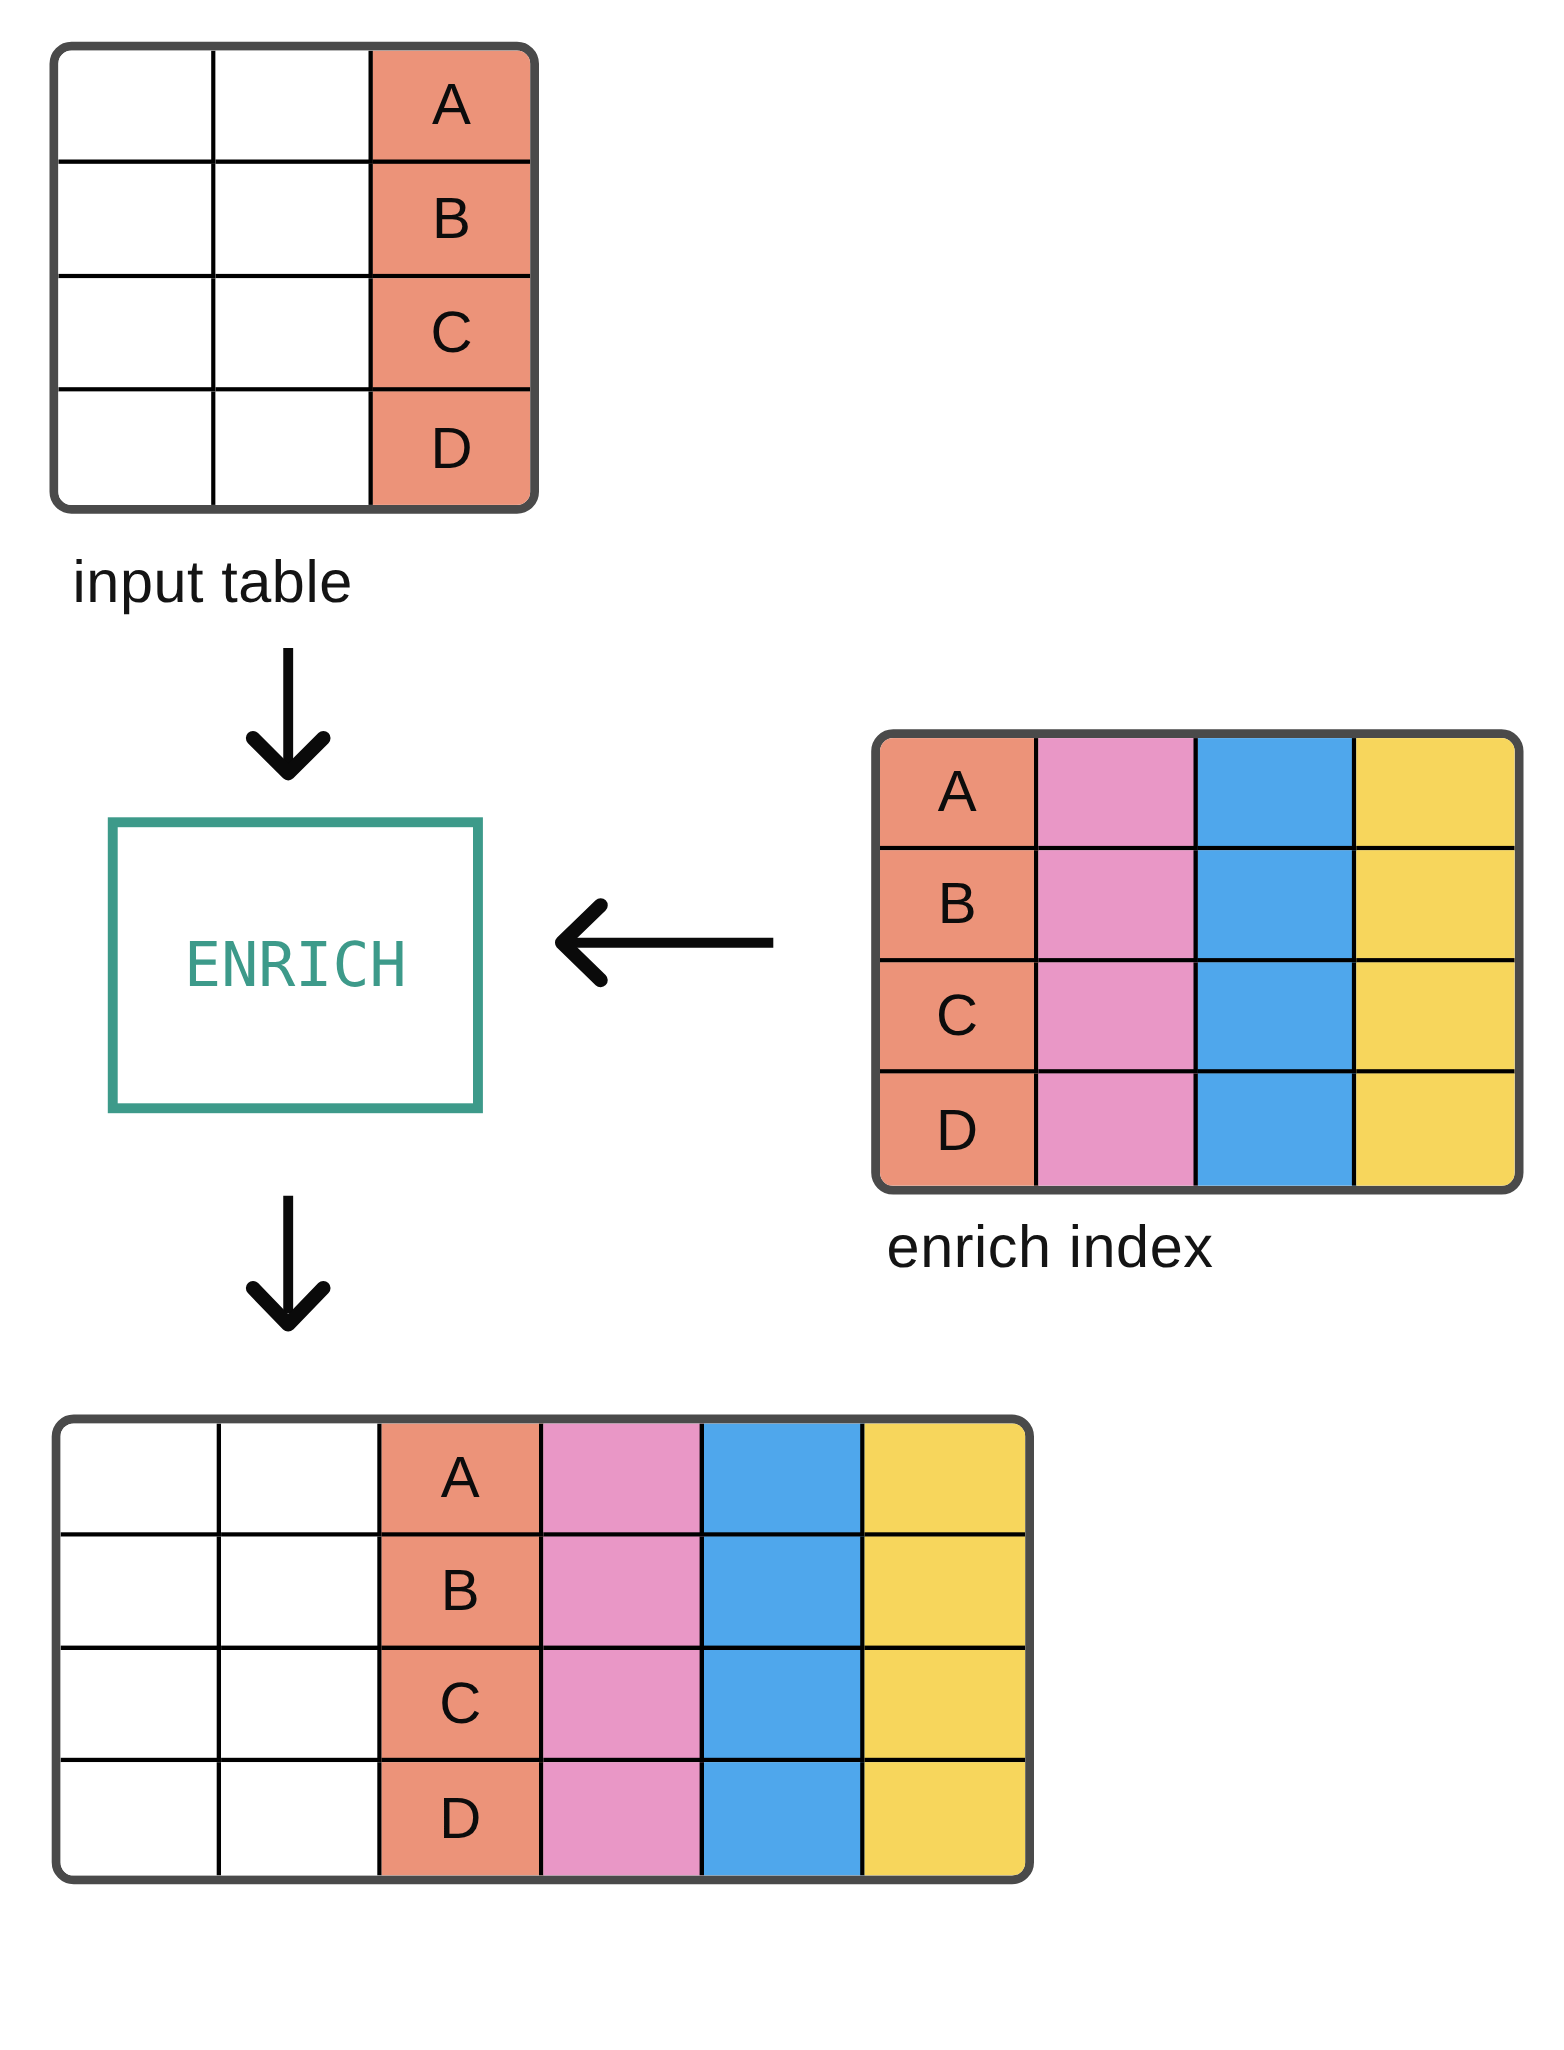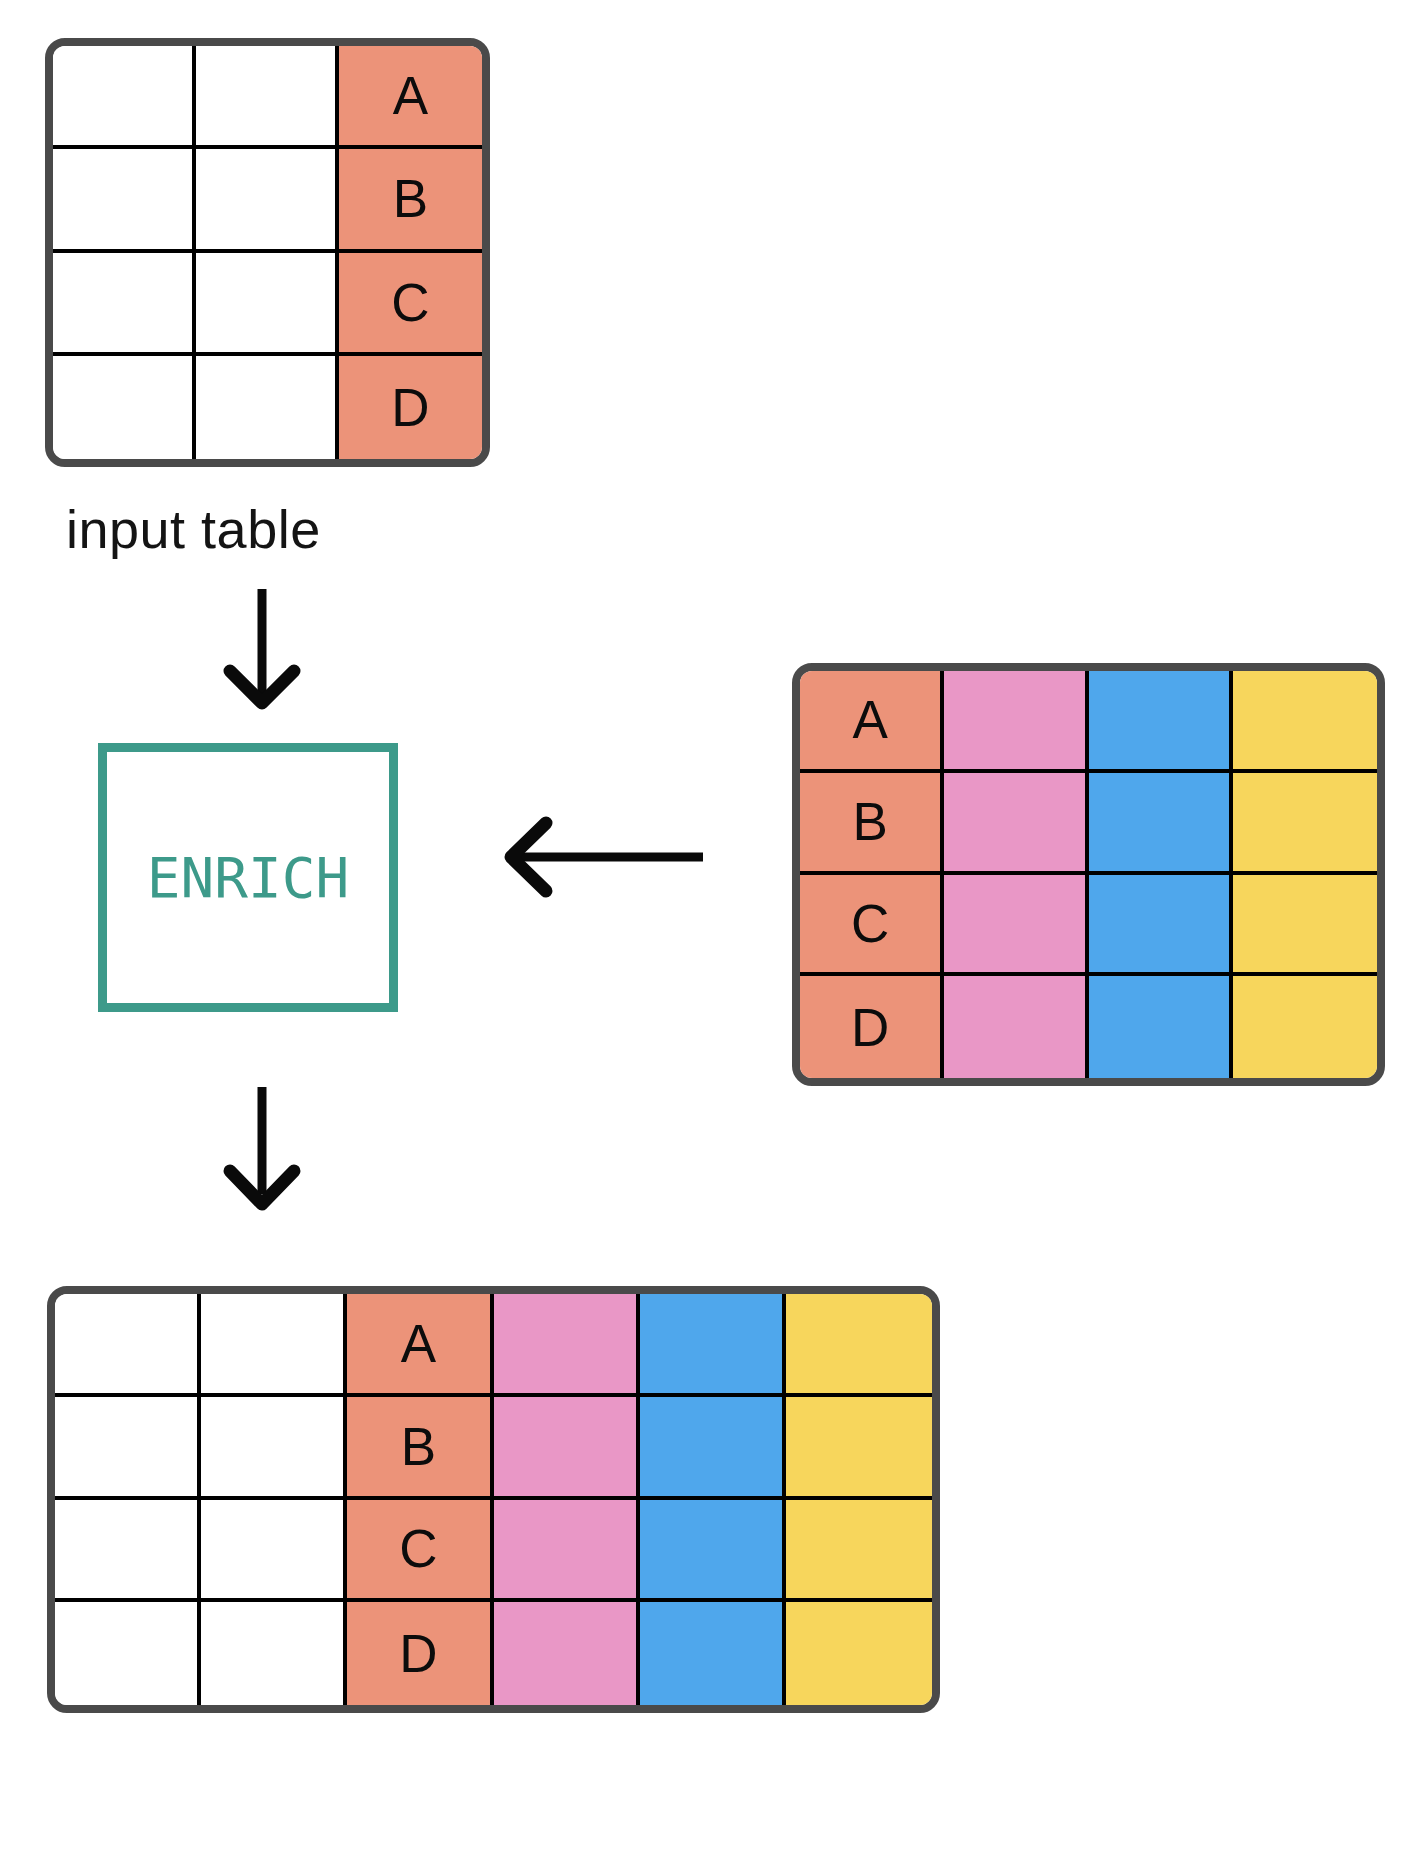--- a/index.html
+++ b/index.html
@@ -65,21 +65,21 @@
     letter-spacing: 0.5px;
     white-space: nowrap;
   }
   .label-input  { left: 66px;  top: 498px;  }
   .label-enrich { left: 806px; top: 1103px; }
   .label-output { left: 63px;  top: 1747px; }
 
   
   .enrich-box {
     position: absolute;
-    left: 98px; top: 743px; width: 300px; height: 269px;
+    left: 98px; top: 743px; width: 341px; height: 269px;
     border: 9px solid var(--teal, #3D9A8A);
     background: #ffffff;
     display: flex; flex-direction: column;
     align-items: center; justify-content: center;
     font-family: "DejaVu Sans Mono", "Liberation Mono", monospace;
     color: var(--teal, #3D9A8A);
     font-size: 56px;
     line-height: 1.35;
   }
 
@@ -133,20 +133,21 @@
     <div class="cell c-yellow"></div>
     <div class="cell c-salmon">C</div>
     <div class="cell c-pink"></div>
     <div class="cell c-blue"></div>
     <div class="cell c-yellow"></div>
     <div class="cell c-salmon">D</div>
     <div class="cell c-pink"></div>
     <div class="cell c-blue"></div>
     <div class="cell c-yellow"></div>
   </div>
+  <div class="label label-enrich">enrich index</div>
 
   <div class="table output-table">
     <div class="cell c-white"></div>
     <div class="cell c-white"></div>
     <div class="cell c-salmon">A</div>
     <div class="cell c-pink"></div>
     <div class="cell c-blue"></div>
     <div class="cell c-yellow"></div>
     <div class="cell c-white"></div>
     <div class="cell c-white"></div>

